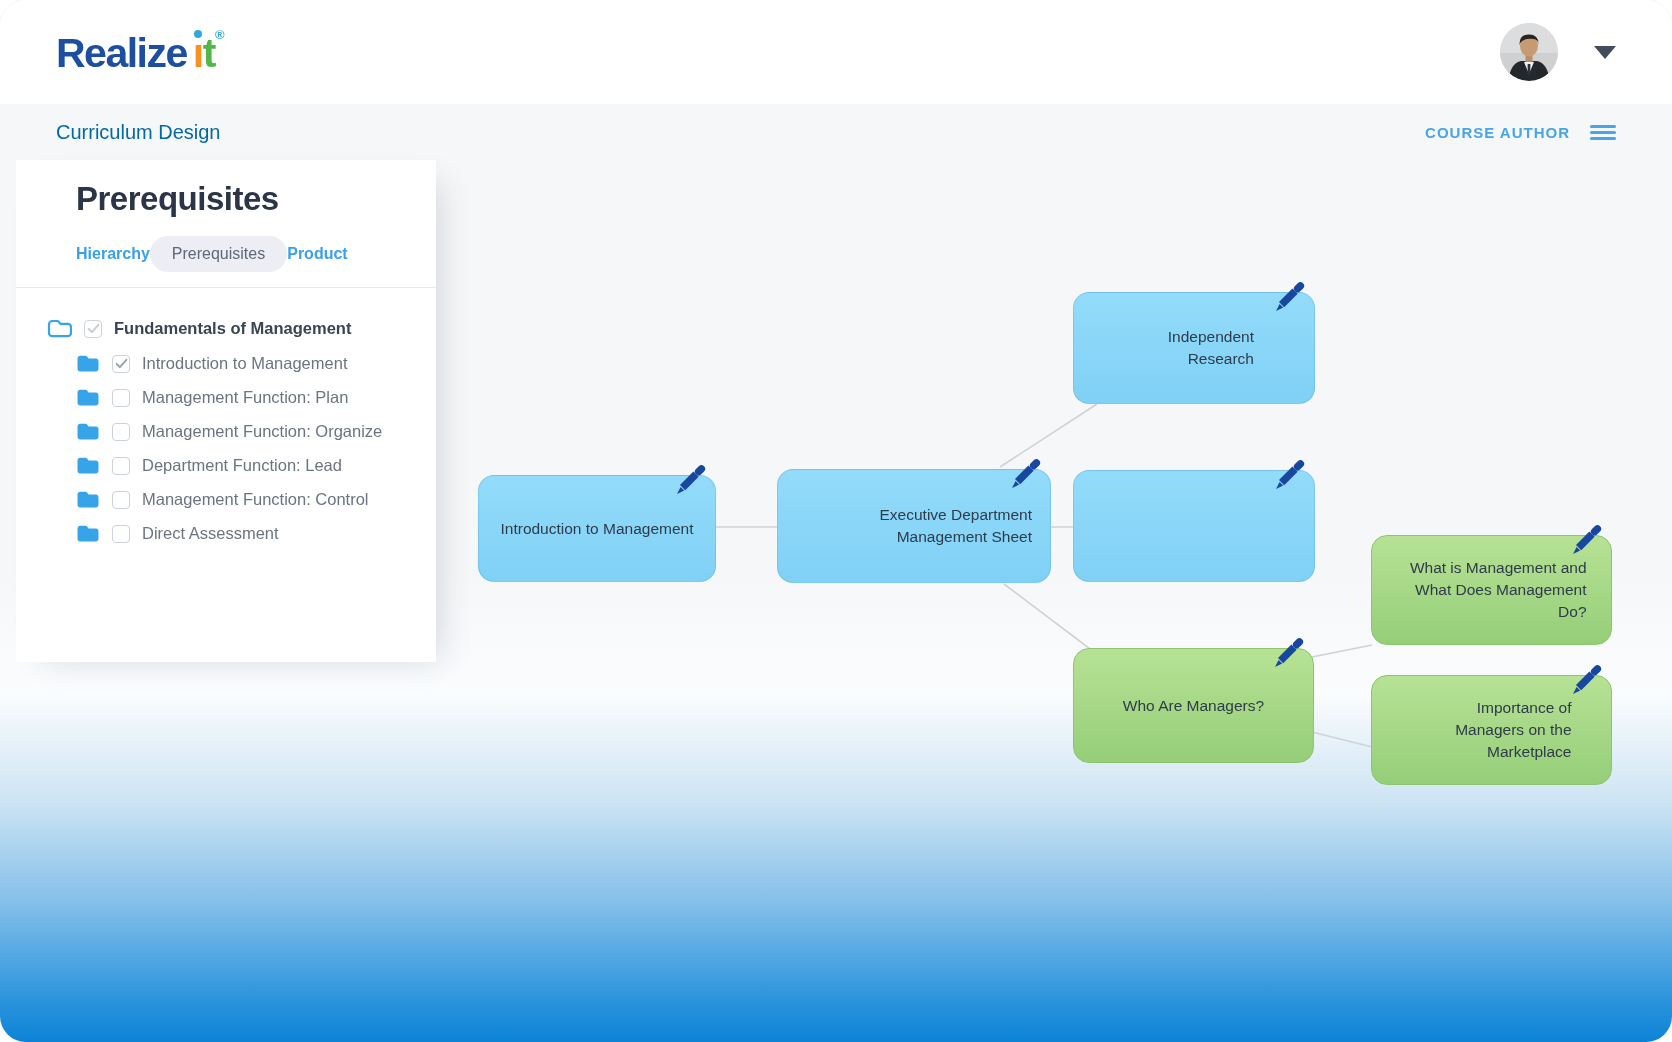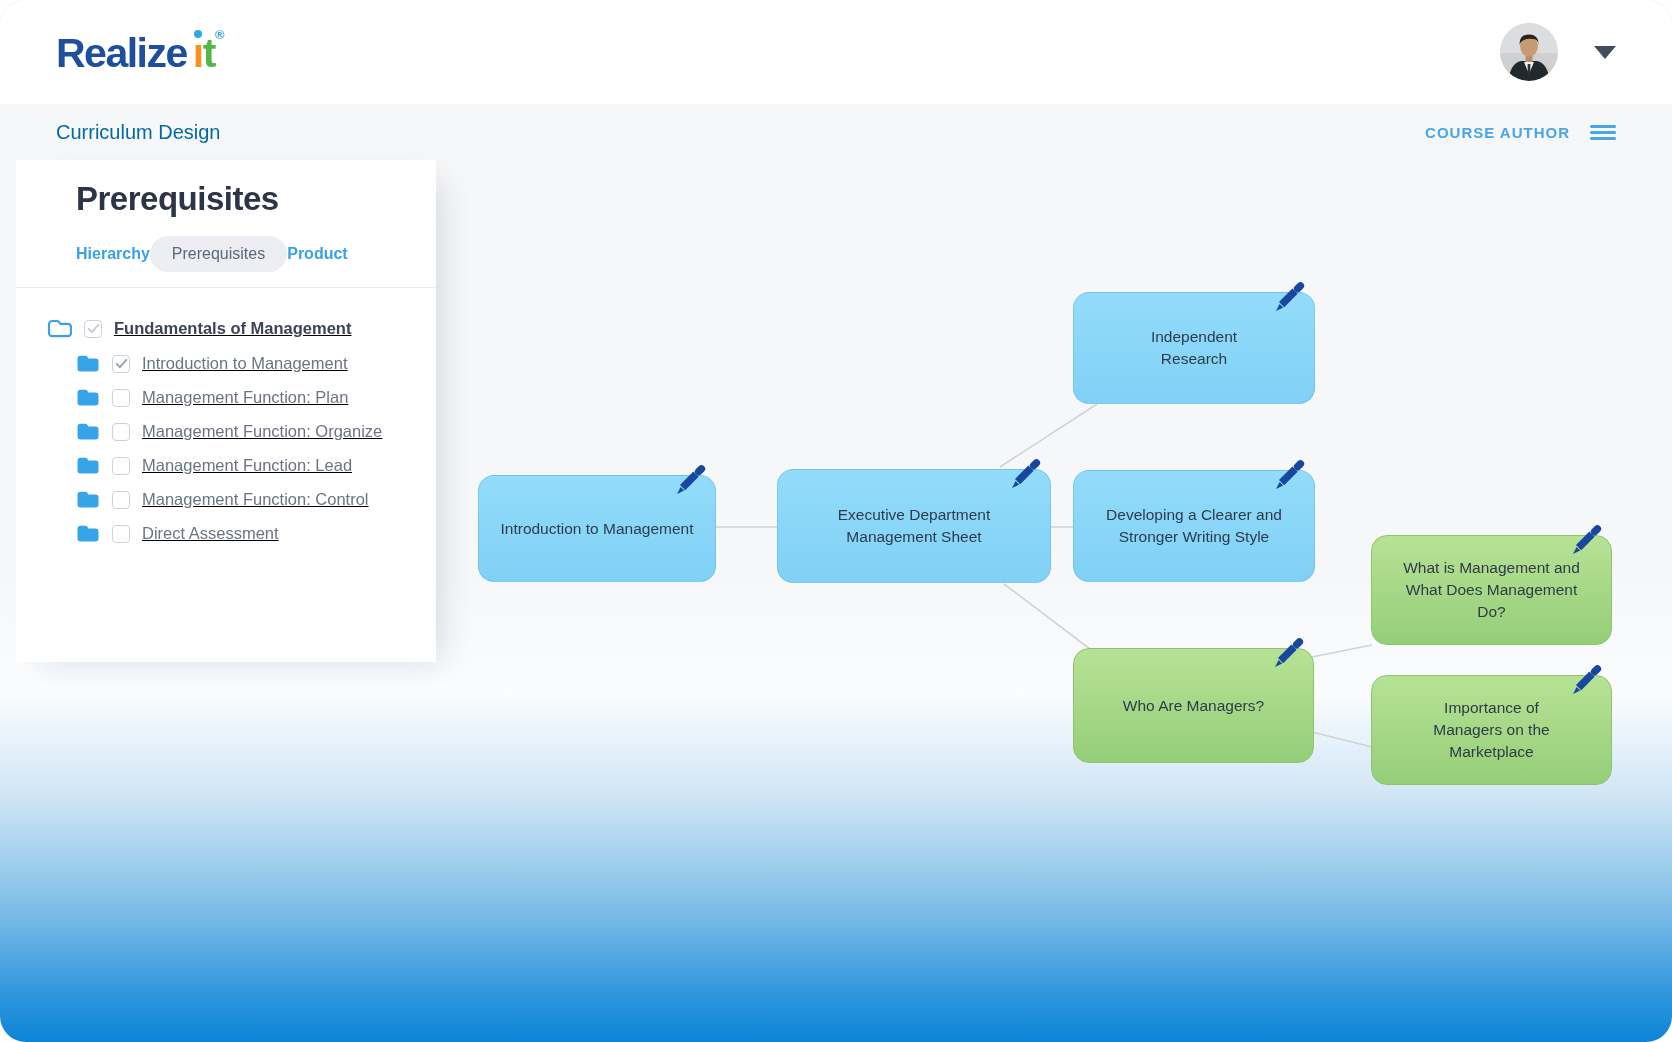--- a/index.html
+++ b/index.html
@@ -29,33 +29,33 @@
   .burger{display:flex;flex-direction:column;gap:3px;cursor:pointer;}
   .burger i{display:block;width:26px;height:3px;border-radius:2px;background:#48a5e8;}
   
   .sidebar{position:absolute;left:16px;top:160px;width:420px;height:502px;background:#fff;z-index:4;
     box-shadow:16px 10px 30px -12px rgba(30,50,80,0.16);box-sizing:border-box;padding-top:20px;}
   .side-heading{margin:0 0 0 60px;font-size:33px;font-weight:800;color:#2b3547;letter-spacing:-0.5px;}
   .tabs{display:flex;align-items:center;margin:18px 0 0 60px;}
   .tab-link{font-size:16px;font-weight:700;color:#3aa0e8;cursor:pointer;}
   .tab-pill{font-size:16px;font-weight:500;color:#5d6878;background:#eceef3;border-radius:20px;padding:9px 22px;cursor:pointer;}
   .divider{height:1px;background:#e9ebef;margin-top:15px;}
-  .tree{padding:30px 0 0 30px;text-decoration:underline;}
+  .tree{padding:30px 0 0 30px;}
   .tree-row{display:flex;align-items:center;}
   .tree-root{gap:12px;}
   .tree-child{gap:12px;margin-left:30px;margin-top:15px;}
   .tree-child:first-of-type{margin-top:22px;}
   .tree-label-root{font-size:16.5px;font-weight:700;color:#3a4454;}
   .tree-label{font-size:16.5px;color:#6b7480;}
   .checkbox{width:18px;height:18px;border:1.6px solid #ccd2da;border-radius:4px;background:#fff;
     display:flex;align-items:center;justify-content:center;box-sizing:border-box;flex:0 0 auto;}
   
   .edges{position:absolute;left:0;top:0;width:1672px;height:1042px;z-index:1;}
   .node{position:absolute;z-index:2;border-radius:16px;display:flex;align-items:center;justify-content:center;
-    text-align:center;font-size:15.5px;line-height:1.4;color:#2e3b4a;box-sizing:border-box;padding:6px 18px;cursor:pointer;}
+    text-align:right;font-size:15.5px;line-height:1.4;color:#2e3b4a;box-sizing:border-box;padding:6px 18px;cursor:pointer;}
   .node-blue{background:linear-gradient(180deg,#93dbfa,#80d1f6);border:1px solid rgba(70,150,200,0.25);}
   .node-green{background:linear-gradient(180deg,#b7e295,#95ce78);border:1px solid #8cc46f;}
   .pencil{position:absolute;top:-16px;right:7px;width:38px;height:38px;cursor:pointer;}
   .node-label{display:inline-block;}
 </style>
 </head>
 <body>
 
 <div class="page">
   <div class="canvas-bg"></div>
@@ -133,21 +133,20 @@
   <line x1="28.6" y1="11.6" x2="31.4" y2="8.8" stroke="#17479e" stroke-width="7.4" stroke-linecap="round"></line>
 </svg></div>
         <span class="node-label" style="max-width: 120px;">Independent Research</span>
       </div>
       <div class="node node-blue" style="left: 1073px; top: 470px; width: 242px; height: 112px;">
         <div class="pencil"><svg width="38" height="38" viewBox="0 0 38 38">
   <polygon points="7,34 14.2,30.6 10.6,27" fill="#17479e"></polygon>
   <line x1="12.6" y1="27.6" x2="26" y2="14.2" stroke="#17479e" stroke-width="7.4"></line>
   <line x1="28.6" y1="11.6" x2="31.4" y2="8.8" stroke="#17479e" stroke-width="7.4" stroke-linecap="round"></line>
 </svg></div>
-        <span class="node-label">Developing a Clearer and Stronger Writing Style</span>
       </div>
       <div class="node node-green" style="left: 1073px; top: 648px; width: 241px; height: 115px;">
         <div class="pencil"><svg width="38" height="38" viewBox="0 0 38 38">
   <polygon points="7,34 14.2,30.6 10.6,27" fill="#17479e"></polygon>
   <line x1="12.6" y1="27.6" x2="26" y2="14.2" stroke="#17479e" stroke-width="7.4"></line>
   <line x1="28.6" y1="11.6" x2="31.4" y2="8.8" stroke="#17479e" stroke-width="7.4" stroke-linecap="round"></line>
 </svg></div>
         <span class="node-label">Who Are Managers?</span>
       </div>
       <div class="node node-green" style="left: 1371px; top: 535px; width: 241px; height: 110px;">
@@ -221,21 +220,21 @@
           <span class="checkbox"></span>
           <span class="tree-label">Management Function: Organize</span>
         </div>
         <div class="tree-row tree-child">
           <span style="display: flex;">
             <svg width="24" height="19" viewBox="0 0 24 19">
               <path d="M1.5 4.8 a3 3 0 0 1 3-3 h5 a2 2 0 0 1 1.6 .8 l1.4 1.9 h7 a3 3 0 0 1 3 3 v7 a3 3 0 0 1 -3 3 h-15 a3 3 0 0 1 -3-3 Z" fill="#37a4e9"></path>
             </svg>
           </span>
           <span class="checkbox"></span>
-          <span class="tree-label">Management Function: Lead</span>
+          <span class="tree-label">Department Function: Lead</span>
         </div>
         <div class="tree-row tree-child">
           <span style="display: flex;">
             <svg width="24" height="19" viewBox="0 0 24 19">
               <path d="M1.5 4.8 a3 3 0 0 1 3-3 h5 a2 2 0 0 1 1.6 .8 l1.4 1.9 h7 a3 3 0 0 1 3 3 v7 a3 3 0 0 1 -3 3 h-15 a3 3 0 0 1 -3-3 Z" fill="#37a4e9"></path>
             </svg>
           </span>
           <span class="checkbox"></span>
           <span class="tree-label">Management Function: Control</span>
         </div>

